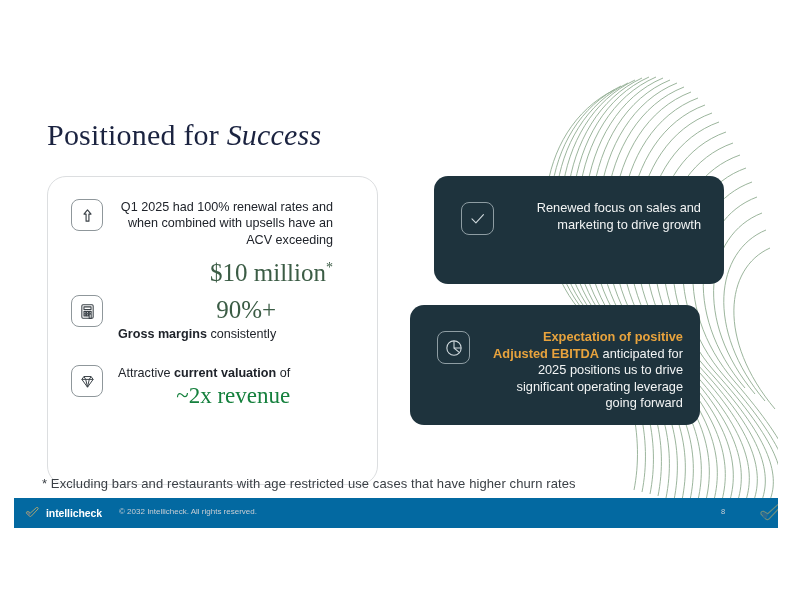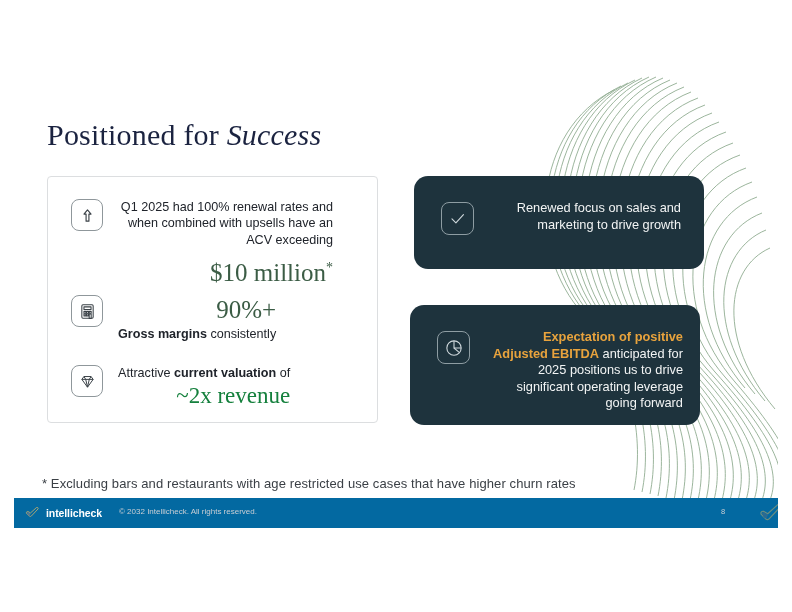--- a/index.html
+++ b/index.html
@@ -10,42 +10,42 @@
   
   #decor{position:absolute;left:480px;top:60px;width:300px;height:440px;overflow:hidden;pointer-events:none;}
   #decor svg{display:block;}
 
   
   #title{position:absolute;left:33px;top:118px;font-family:"Liberation Serif",serif;
          font-size:30px;color:#1b2340;letter-spacing:.2px;white-space:nowrap;}
   #title .it{font-style:italic;}
 
   
-  #leftcard{position:absolute;left:33px;top:176px;width:331px;height:247px;
-            background:#ffffff;border:1px solid #dcdee0;border-radius:4px;box-sizing:border-box;}
+  #leftcard{position:absolute;left:33px;top:176px;width:331px;height:309px;
+            background:#ffffff;border:1px solid #dcdee0;border-radius:19px;box-sizing:border-box;}
 
   .lrow{position:absolute;display:flex;align-items:flex-start;}
   .licon{width:32px;height:32px;border:1.2px solid #8f979b;border-radius:8px;
          flex:0 0 32px;display:flex;align-items:center;justify-content:center;box-sizing:border-box;}
   .ltext{margin-left:15px;}
 
   .body-txt{font-size:12.6px;line-height:16.4px;color:#20242b;}
   .body-txt b{font-weight:700;}
   .green-big{font-family:"Liberation Serif",serif;color:#3b5c45;font-size:25px;line-height:29px;
              white-space:nowrap;}
   .green-big sup{font-size:14px;vertical-align:super;}
   .green-mid{font-family:"Liberation Serif",serif;color:#15803d;font-size:23px;line-height:25px;}
 
   #row1{left:23px;top:22px;}
   #row2{left:23px;top:118px;}
   #row3{left:23px;top:188px;}
 
   
   .dcard{position:absolute;background:#1e333d;border-radius:14px;display:flex;align-items:flex-start;}
-  #dcard1{left:400px;top:176px;width:290px;height:93px;}
+  #dcard1{left:420px;top:176px;width:290px;height:108px;}
   #dcard2{left:396px;top:305px;width:290px;height:120px;}
   .dicon{width:33px;height:33px;border:1.2px solid #8e9da3;border-radius:8px;flex:0 0 33px;
          display:flex;align-items:center;justify-content:center;box-sizing:border-box;}
   #dcard1 .dicon{margin:26px 0 0 27px;}
   #dcard2 .dicon{margin:26px 0 0 27px;}
   .dtext{margin:24px 16px 0 17px;font-size:12.8px;line-height:16.6px;color:#f2f4f4;}
   #dcard2 .dtext{margin-top:24px;}
   .gold{color:#e8a33d;font-weight:700;}
 
   

